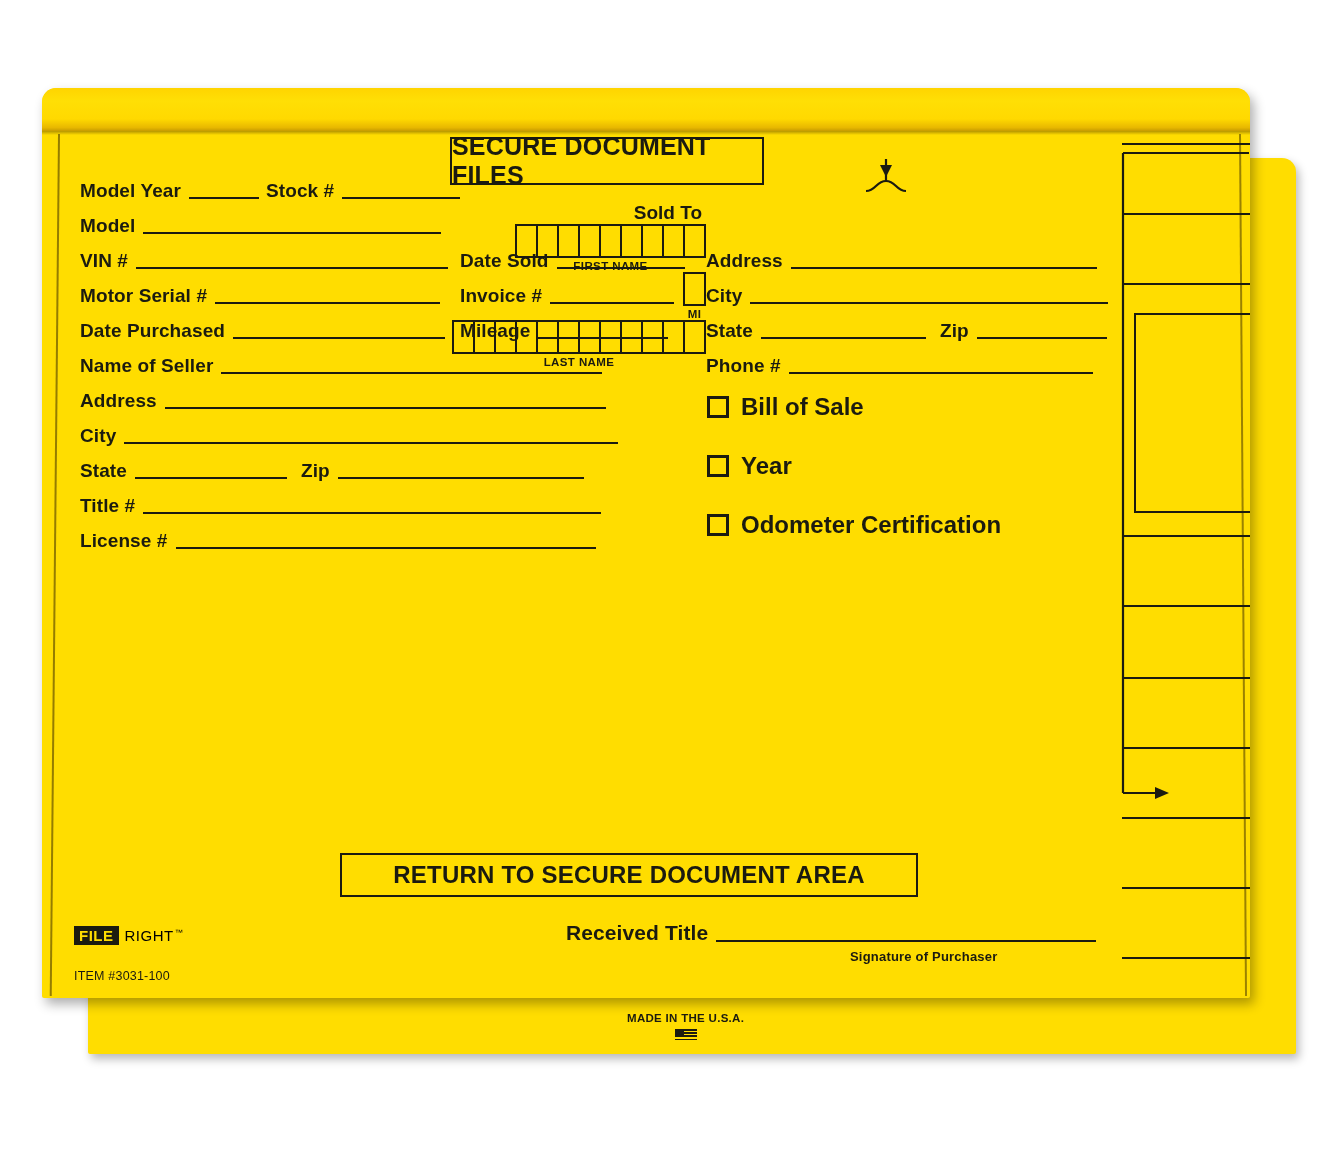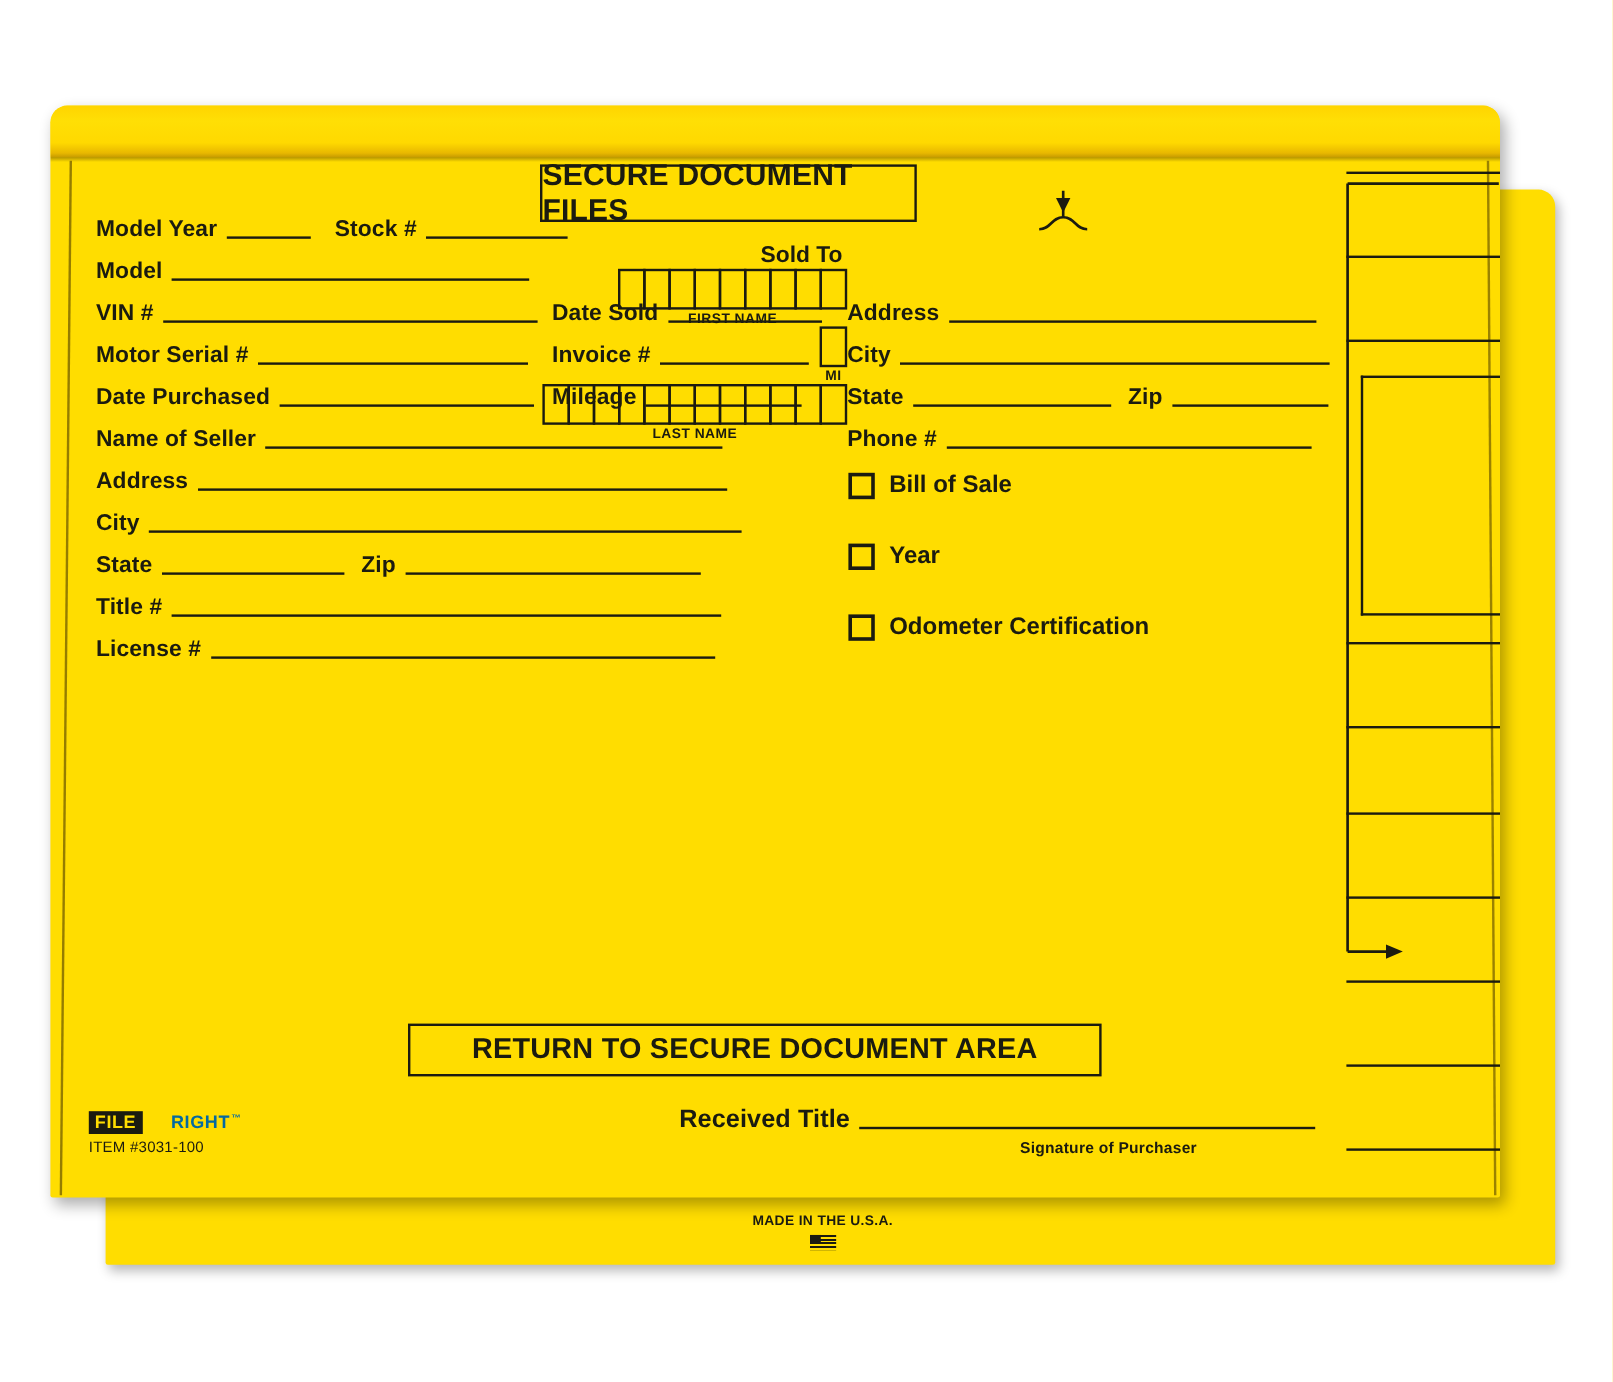--- a/index.html
+++ b/index.html
@@ -101,21 +101,21 @@
 
   
   .brace-svg{position:absolute;left:818px;top:8px;}
 
   
   .chk-row{position:absolute;display:flex;align-items:center;}
   .chk{
     width:22px;height:22px;border:3px solid #1b1b10;box-sizing:border-box;
     margin-right:12px;background:transparent;
   }
-  .chk-lbl{font-weight:bold;font-size:20px;}
+  .chk-lbl{font-weight:bold;font-size:24px;}
 
   
   .tabrule{position:absolute;height:2.2px;background:#1b1b10;}
   .tabbox{position:absolute;border:2.2px solid #1b1b10;border-right:none;}
 
   
   .banner{
     position:absolute;left:298px;top:718px;width:574px;height:40px;
     border:2.2px solid #1b1b10;display:flex;align-items:center;justify-content:center;
   }
@@ -131,25 +131,25 @@
 
   
   .logo{position:absolute;left:32px;top:788px;}
   .logo-mark{display:flex;align-items:center;height:24px;}
   .logo-file{
     background:#1b1b10;color:#ffdd00;font-weight:bold;font-size:15px;
     padding:2px 5px 2px 5px;letter-spacing:.5px;line-height:1;
     font-family:"Liberation Sans", sans-serif;
   }
   .logo-right{
-    color:#0369a1;font-weight:bold;font-size:15px;letter-spacing:.5px;
-    margin-left:24px;line-height:1;position:relative;
+    color:#000000;font-weight:normal;font-size:15px;letter-spacing:.5px;
+    margin-left:6px;line-height:1;position:relative;
   }
   .logo-tm{font-size:8px;position:relative;top:-6px;left:1px;}
-  .item-no{font-size:12.5px;font-weight:normal;margin-top:2px;letter-spacing:.2px;}
+  .item-no{font-size:12.5px;font-weight:normal;margin-top:22px;letter-spacing:.2px;}
 
   
   .made{
     position:absolute;left:627px;top:1012px;
     display:flex;align-items:center;gap:5px;
     font-size:11.5px;font-weight:bold;letter-spacing:.3px;color:#1b1b10;flex-direction:column;
   }
   .flag{width:22px;height:13px;position:relative;overflow:hidden;display:inline-block;}
   .flag .stripes{position:absolute;inset:0;
     background:repeating-linear-gradient(180deg,#1b1b10 0 1.6px,#ffdd00 1.6px 3.2px);}
@@ -170,21 +170,21 @@
 
     <div class="form">
 
       <div class="title-box">
         <span>SECURE DOCUMENT FILES</span>
       </div>
 
       <div class="row" style="left:38px;top:46px;">
         <span class="lbl">Model Year</span>
         <span class="blank" style="width:70px;"></span>
-        <span class="lbl" style="margin-left:16px;">Stock #</span>
+        <span class="lbl" style="margin-left:3px;">Stock #</span>
         <span class="blank" style="width:118px;"></span>
       </div>
 
       <div class="row" style="left:38px;top:81px;">
         <span class="lbl">Model</span>
         <span class="blank" style="width:298px;"></span>
       </div>
 
       <div class="row" style="left:38px;top:116px;">
         <span class="lbl">VIN #</span>

